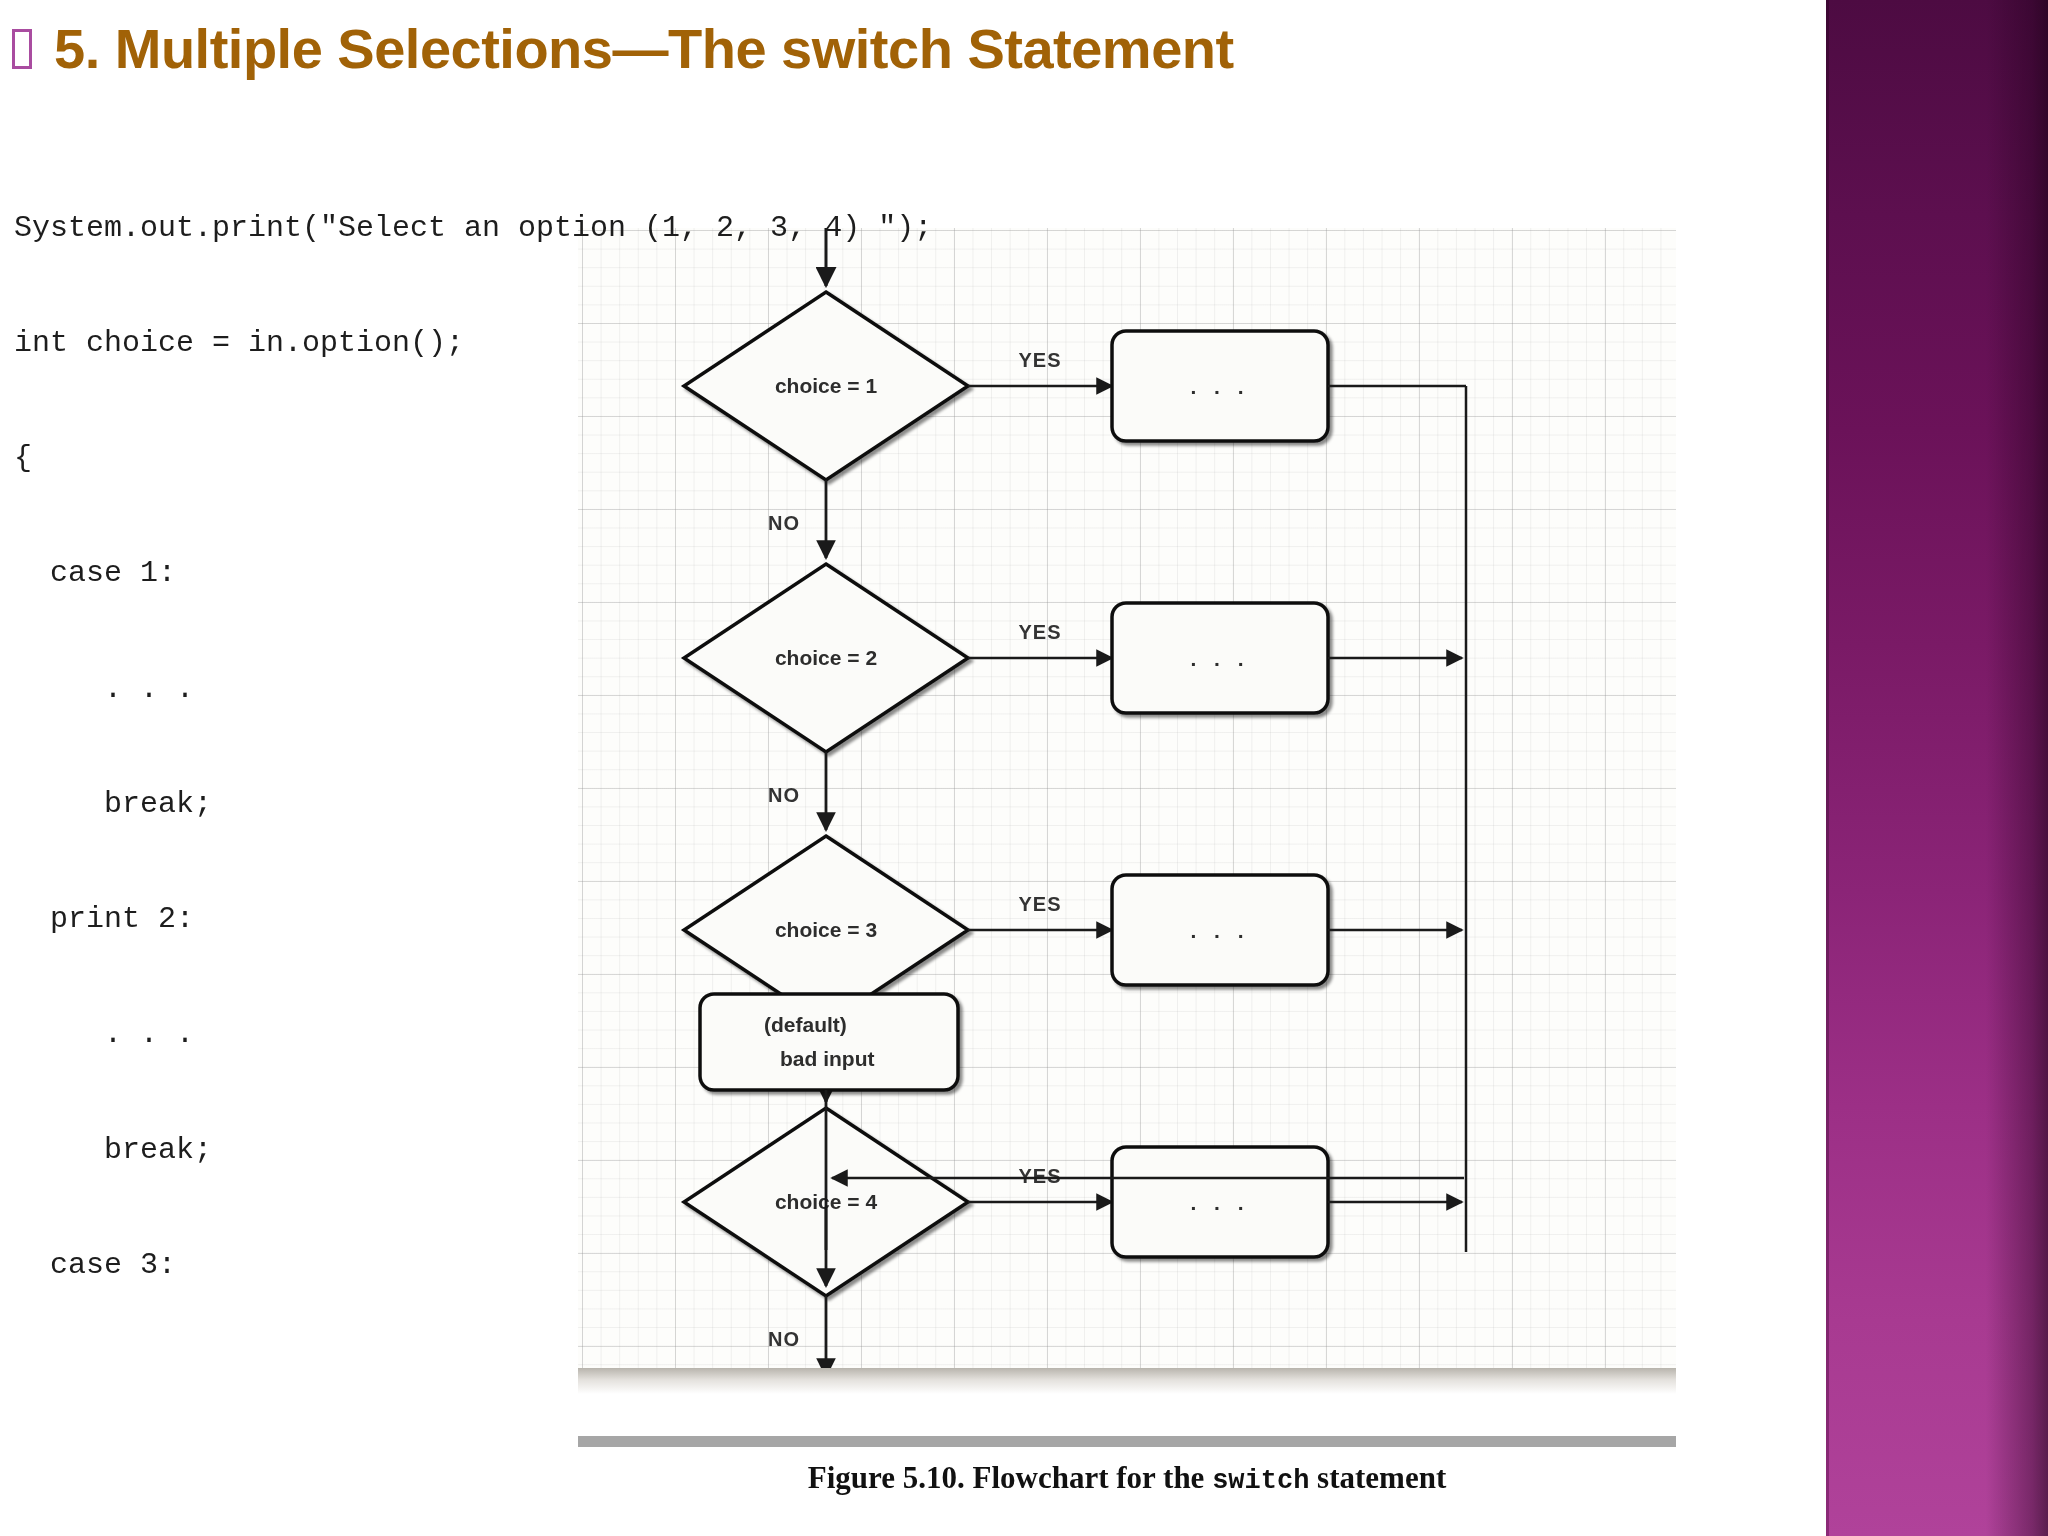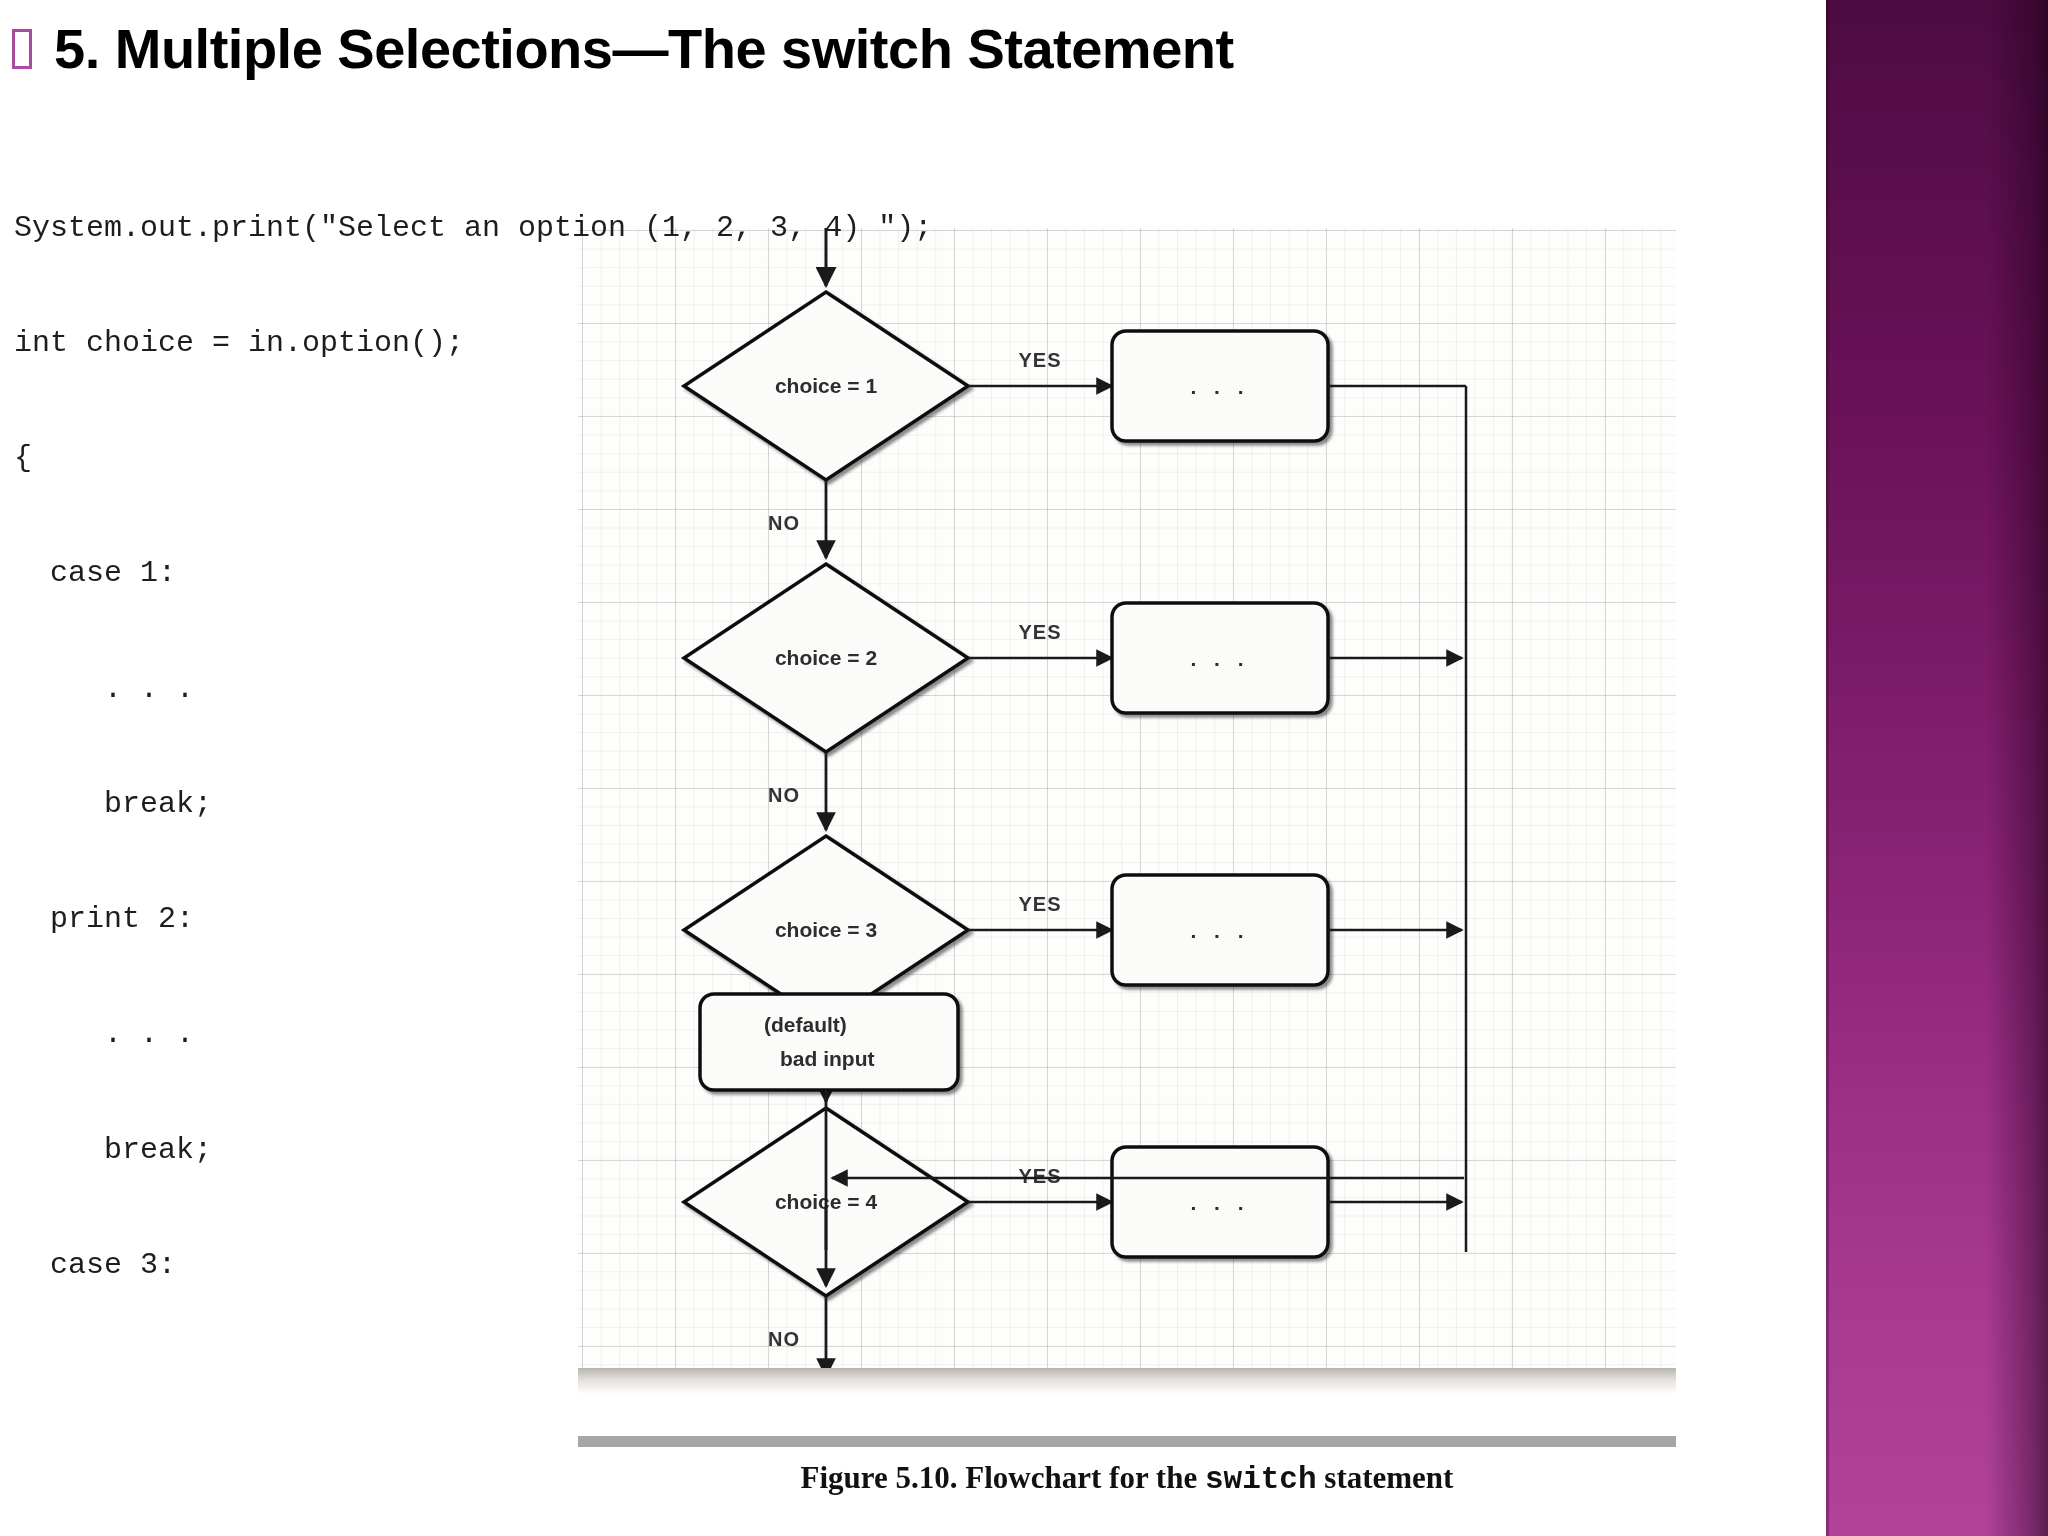--- a/index.html
+++ b/index.html
@@ -73,21 +73,21 @@
     border: 3px solid #a94ca0;
     margin-left: 12px;
     margin-right: 22px;
     box-sizing: border-box;
     flex: 0 0 auto;
   }
   #page-title {
     font-family: "Liberation Sans", sans-serif;
     font-size: 56px;
     font-weight: bold;
-    color: #000000;
+    color: #a16207;
     letter-spacing: -0.5px;
     white-space: nowrap;
     line-height: 1;
   }
 
   
   #code-block {
     position: absolute;
     left: 14px;
     top: 132px;
@@ -168,21 +168,21 @@
     text-align: center;
     font-family: "Liberation Serif", serif;
     font-size: 31px;
     font-weight: bold;
     color: #111111;
     white-space: nowrap;
   }
   #figure-caption .mono {
     font-family: "Liberation Mono", monospace;
     font-weight: bold;
-    font-size: 31px;
+    font-size: 27px;
   }
   .flow-label-sm {
     font-family: "Liberation Sans", sans-serif;
     font-weight: bold;
     font-size: 20px;
     fill: #333333;
     letter-spacing: 1px;
   }
   .node-text {
     font-family: "Liberation Sans", sans-serif;

